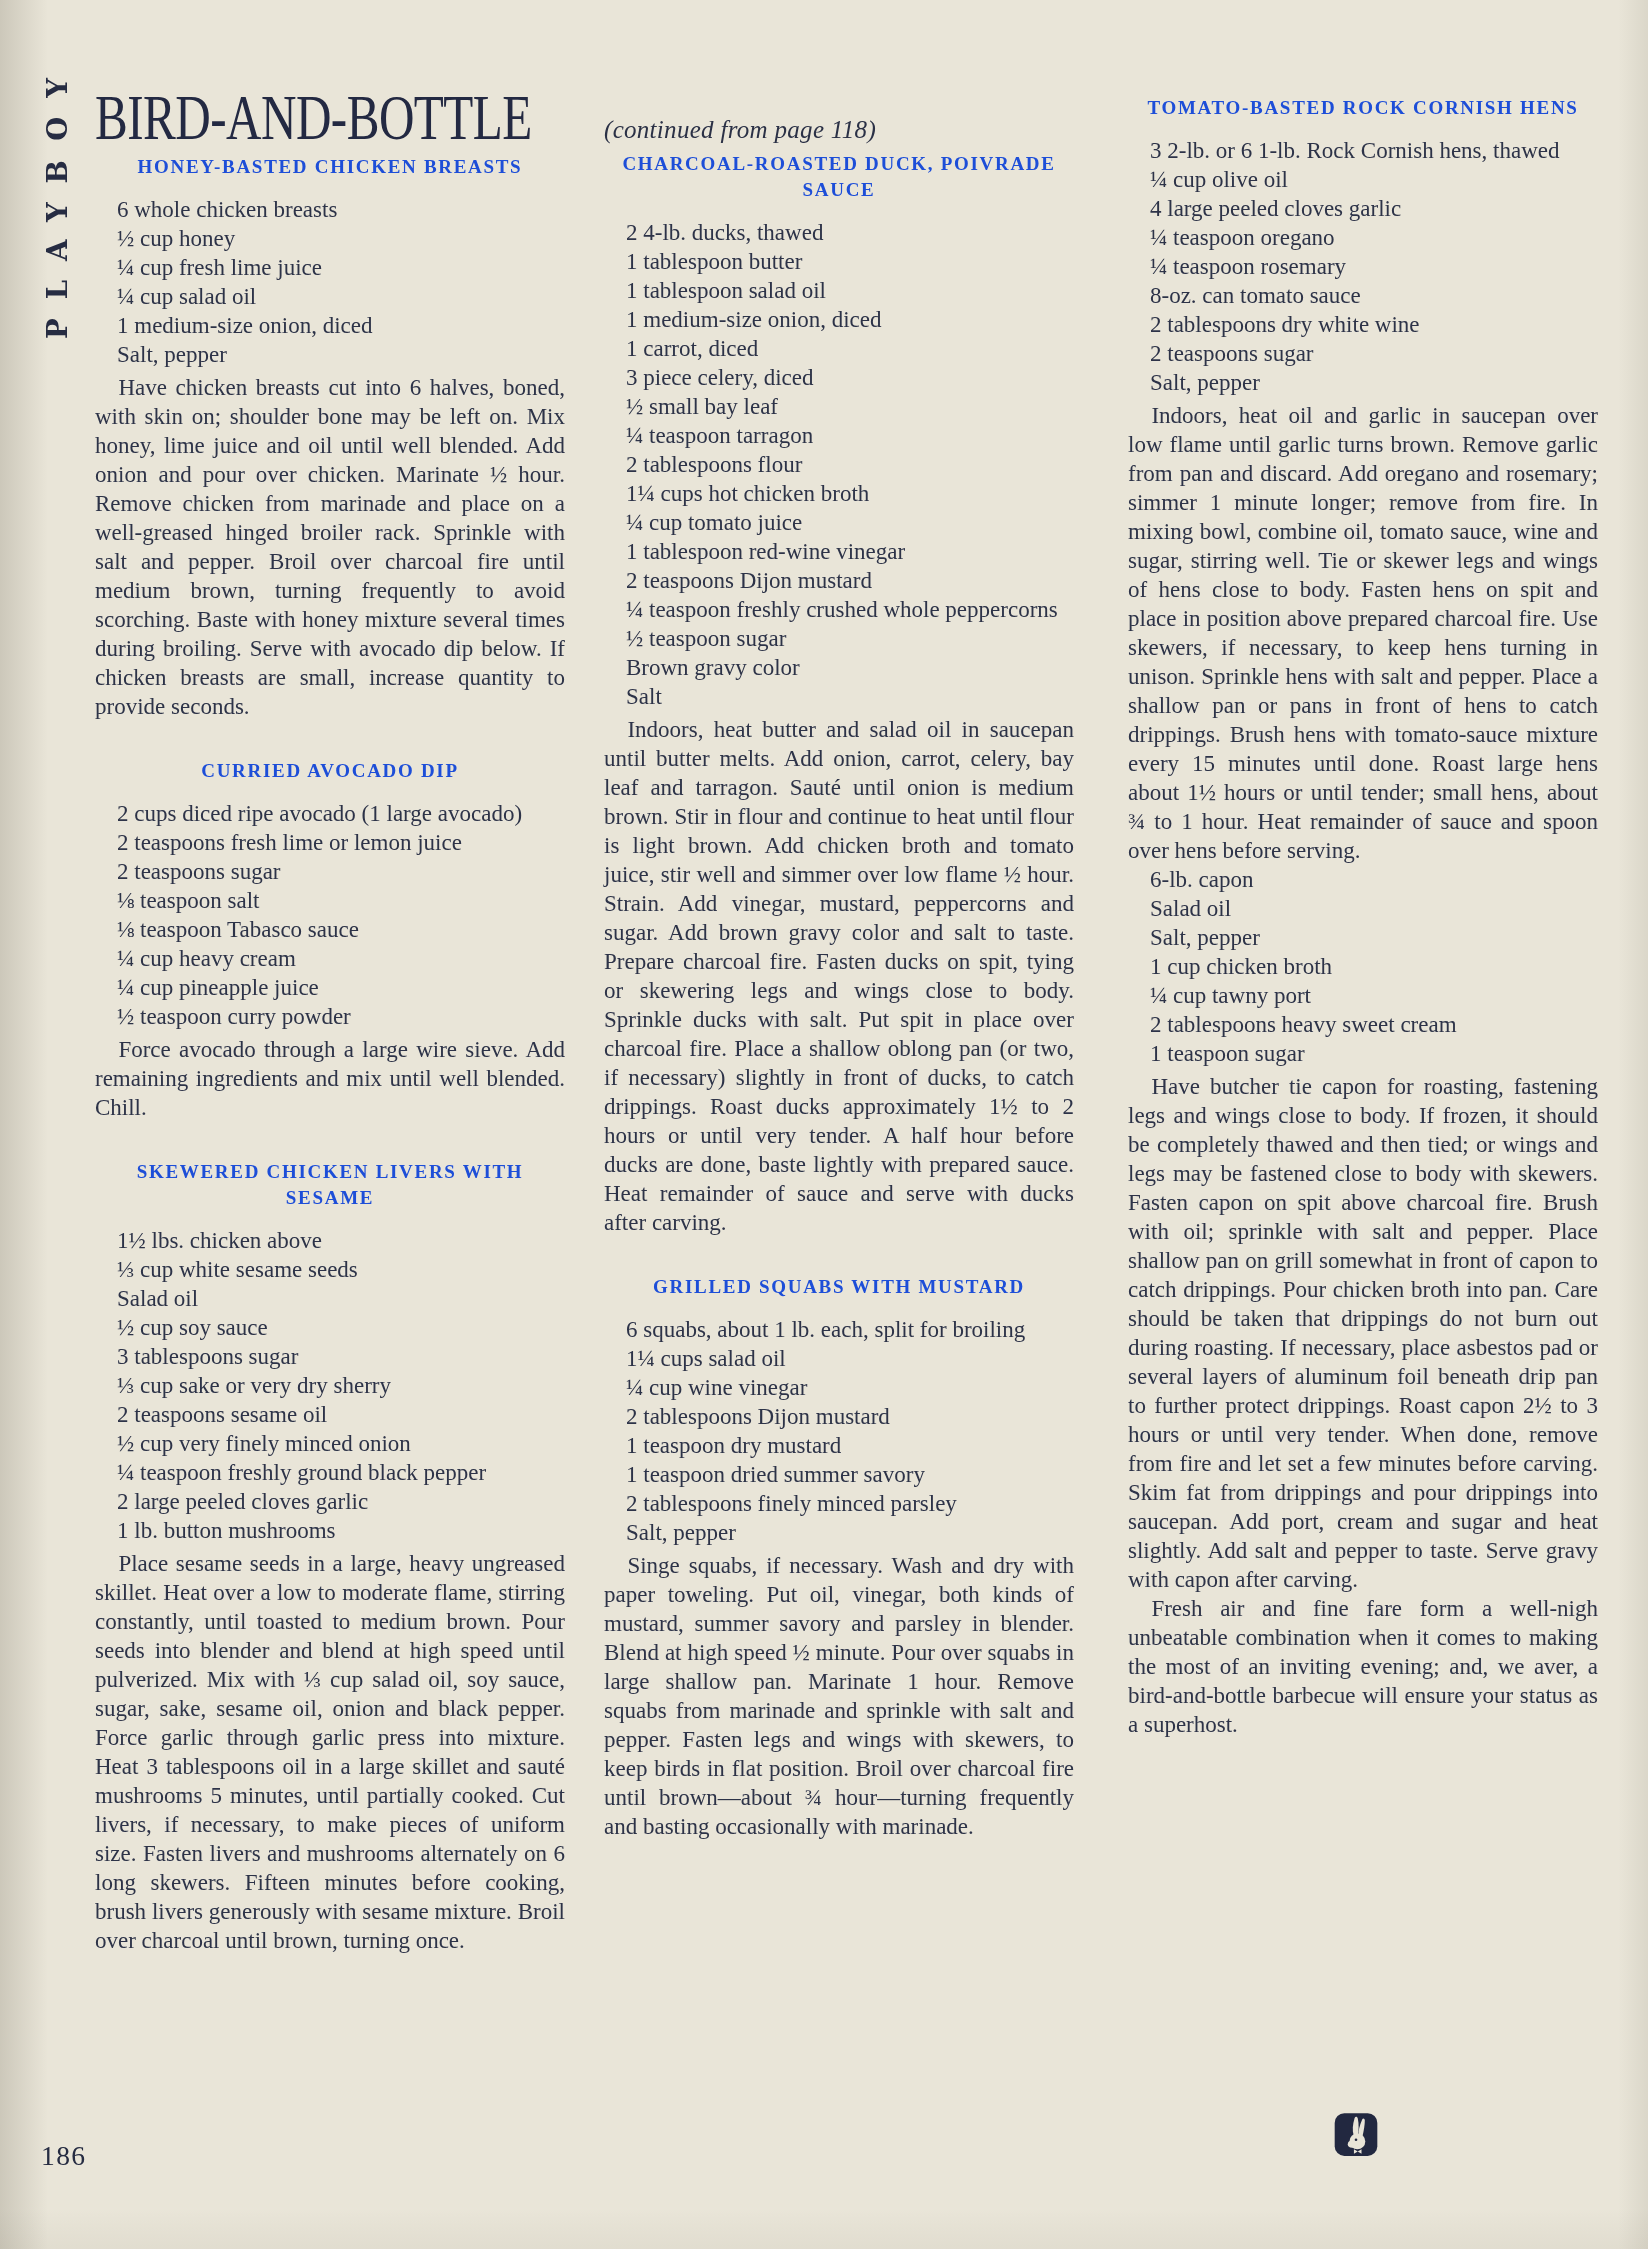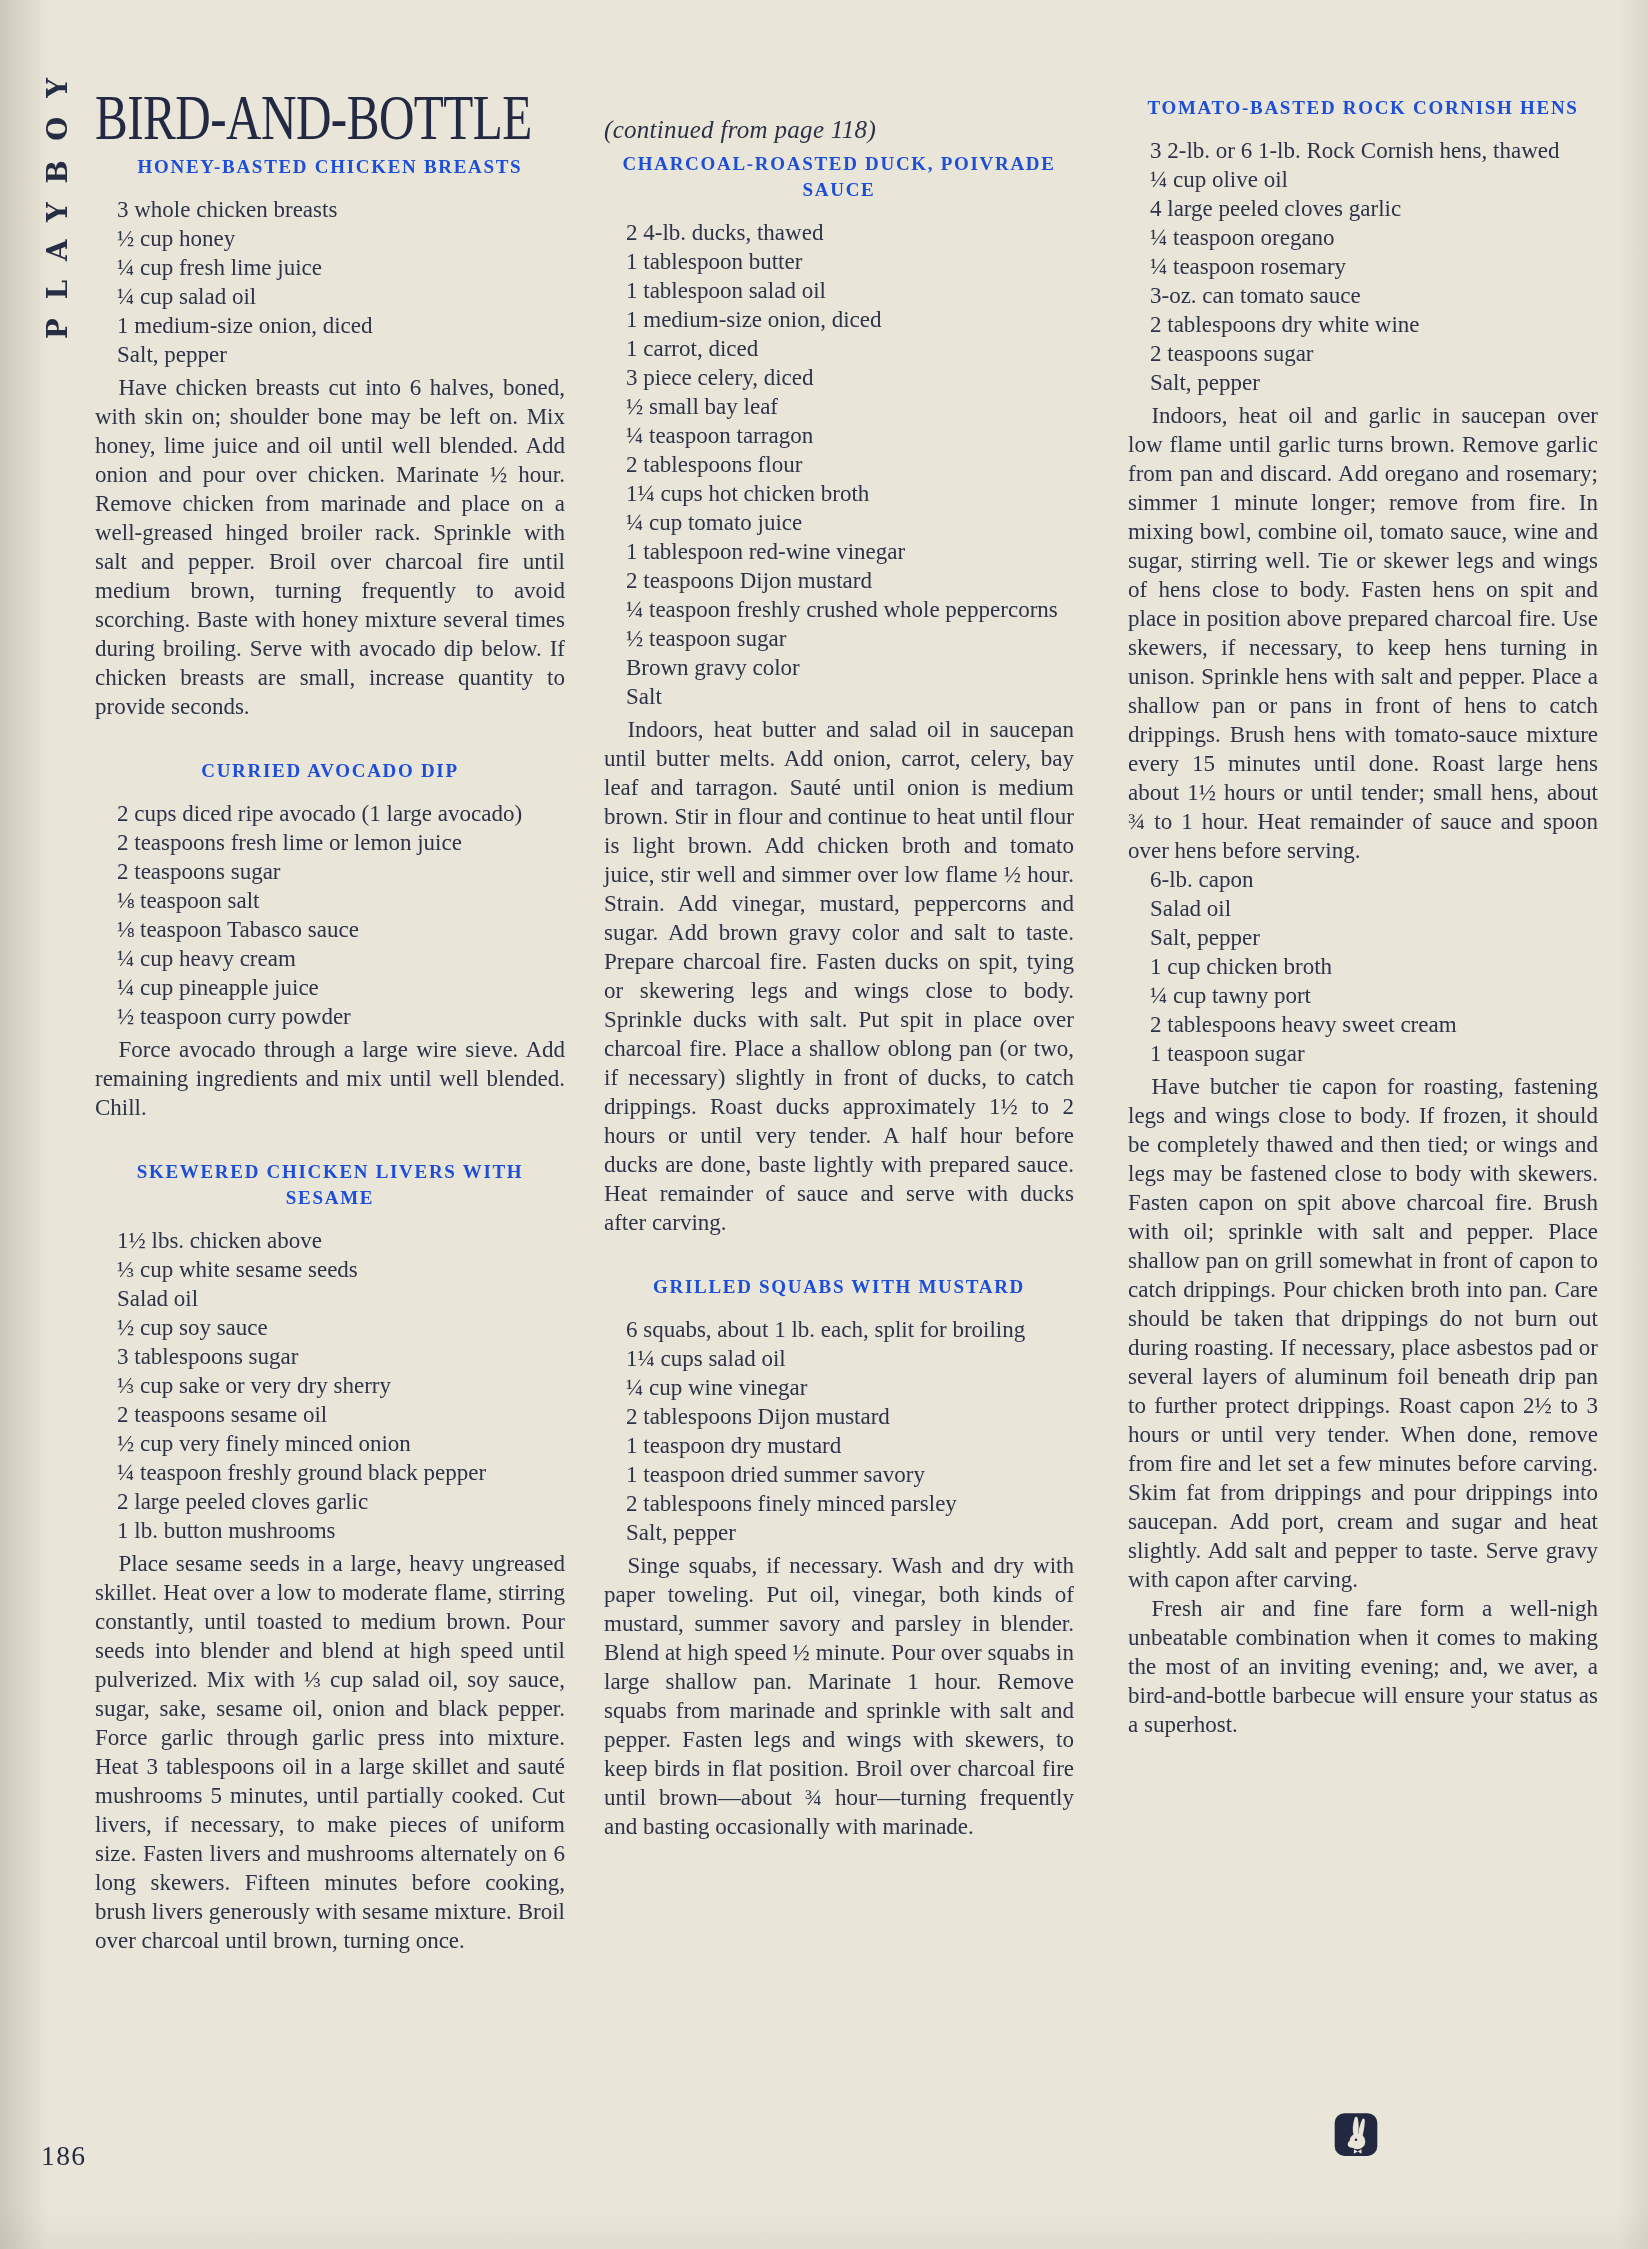--- a/index.html
+++ b/index.html
@@ -64,21 +64,21 @@
 
 <div class="page">
 
   <div class="spine">PLAYBOY</div>
 
   <div class="col col1">
     <div class="title">BIRD-AND-BOTTLE</div>
     <div data-column="0">
         <div class="heading">HONEY-BASTED CHICKEN BREASTS</div>
         <div class="ingredients">
-          <div class="ingredient">3 whole chicken breasts</div>
+          <div class="ingredient">6 whole chicken breasts</div>
           <div class="ingredient">½ cup honey</div>
           <div class="ingredient">¼ cup fresh lime juice</div>
           <div class="ingredient">¼ cup salad oil</div>
           <div class="ingredient">1 medium-size onion, diced</div>
           <div class="ingredient">Salt, pepper</div>
         </div>
         <p class="para">Have chicken breasts cut into 6 halves, boned, with skin on; shoulder bone may be left on. Mix honey, lime juice and oil until well blended. Add onion and pour over chicken. Marinate ½ hour. Remove chicken from marinade and place on a well-greased hinged broiler rack. Sprinkle with salt and pepper. Broil over charcoal fire until medium brown, turning frequently to avoid scorching. Baste with honey mixture several times during broiling. Serve with avocado dip below. If chicken breasts are small, increase quantity to provide seconds.</p>
         <div class="heading">CURRIED AVOCADO DIP</div>
         <div class="ingredients">
           <div class="ingredient">2 cups diced ripe avocado (1 large avocado)</div>
@@ -150,21 +150,21 @@
 
   <div class="col col3">
     <div data-column="2">
         <div class="heading">TOMATO-BASTED ROCK CORNISH HENS</div>
         <div class="ingredients">
           <div class="ingredient">3 2-lb. or 6 1-lb. Rock Cornish hens, thawed</div>
           <div class="ingredient">¼ cup olive oil</div>
           <div class="ingredient">4 large peeled cloves garlic</div>
           <div class="ingredient">¼ teaspoon oregano</div>
           <div class="ingredient">¼ teaspoon rosemary</div>
-          <div class="ingredient">3-oz. can tomato sauce</div>
+          <div class="ingredient">8-oz. can tomato sauce</div>
           <div class="ingredient">2 tablespoons dry white wine</div>
           <div class="ingredient">2 teaspoons sugar</div>
           <div class="ingredient">Salt, pepper</div>
         </div>
         <p class="para">Indoors, heat oil and garlic in saucepan over low flame until garlic turns brown. Remove garlic from pan and discard. Add oregano and rosemary; simmer 1 minute longer; remove from fire. In mixing bowl, combine oil, tomato sauce, wine and sugar, stirring well. Tie or skewer legs and wings of hens close to body. Fasten hens on spit and place in position above prepared charcoal fire. Use skewers, if necessary, to keep hens turning in unison. Sprinkle hens with salt and pepper. Place a shallow pan or pans in front of hens to catch drippings. Brush hens with tomato-sauce mixture every 15 minutes until done. Roast large hens about 1½ hours or until tender; small hens, about ¾ to 1 hour. Heat remainder of sauce and spoon over hens before serving.</p>
         <div class="ingredients">
           <div class="ingredient">6-lb. capon</div>
           <div class="ingredient">Salad oil</div>
           <div class="ingredient">Salt, pepper</div>
           <div class="ingredient">1 cup chicken broth</div>

